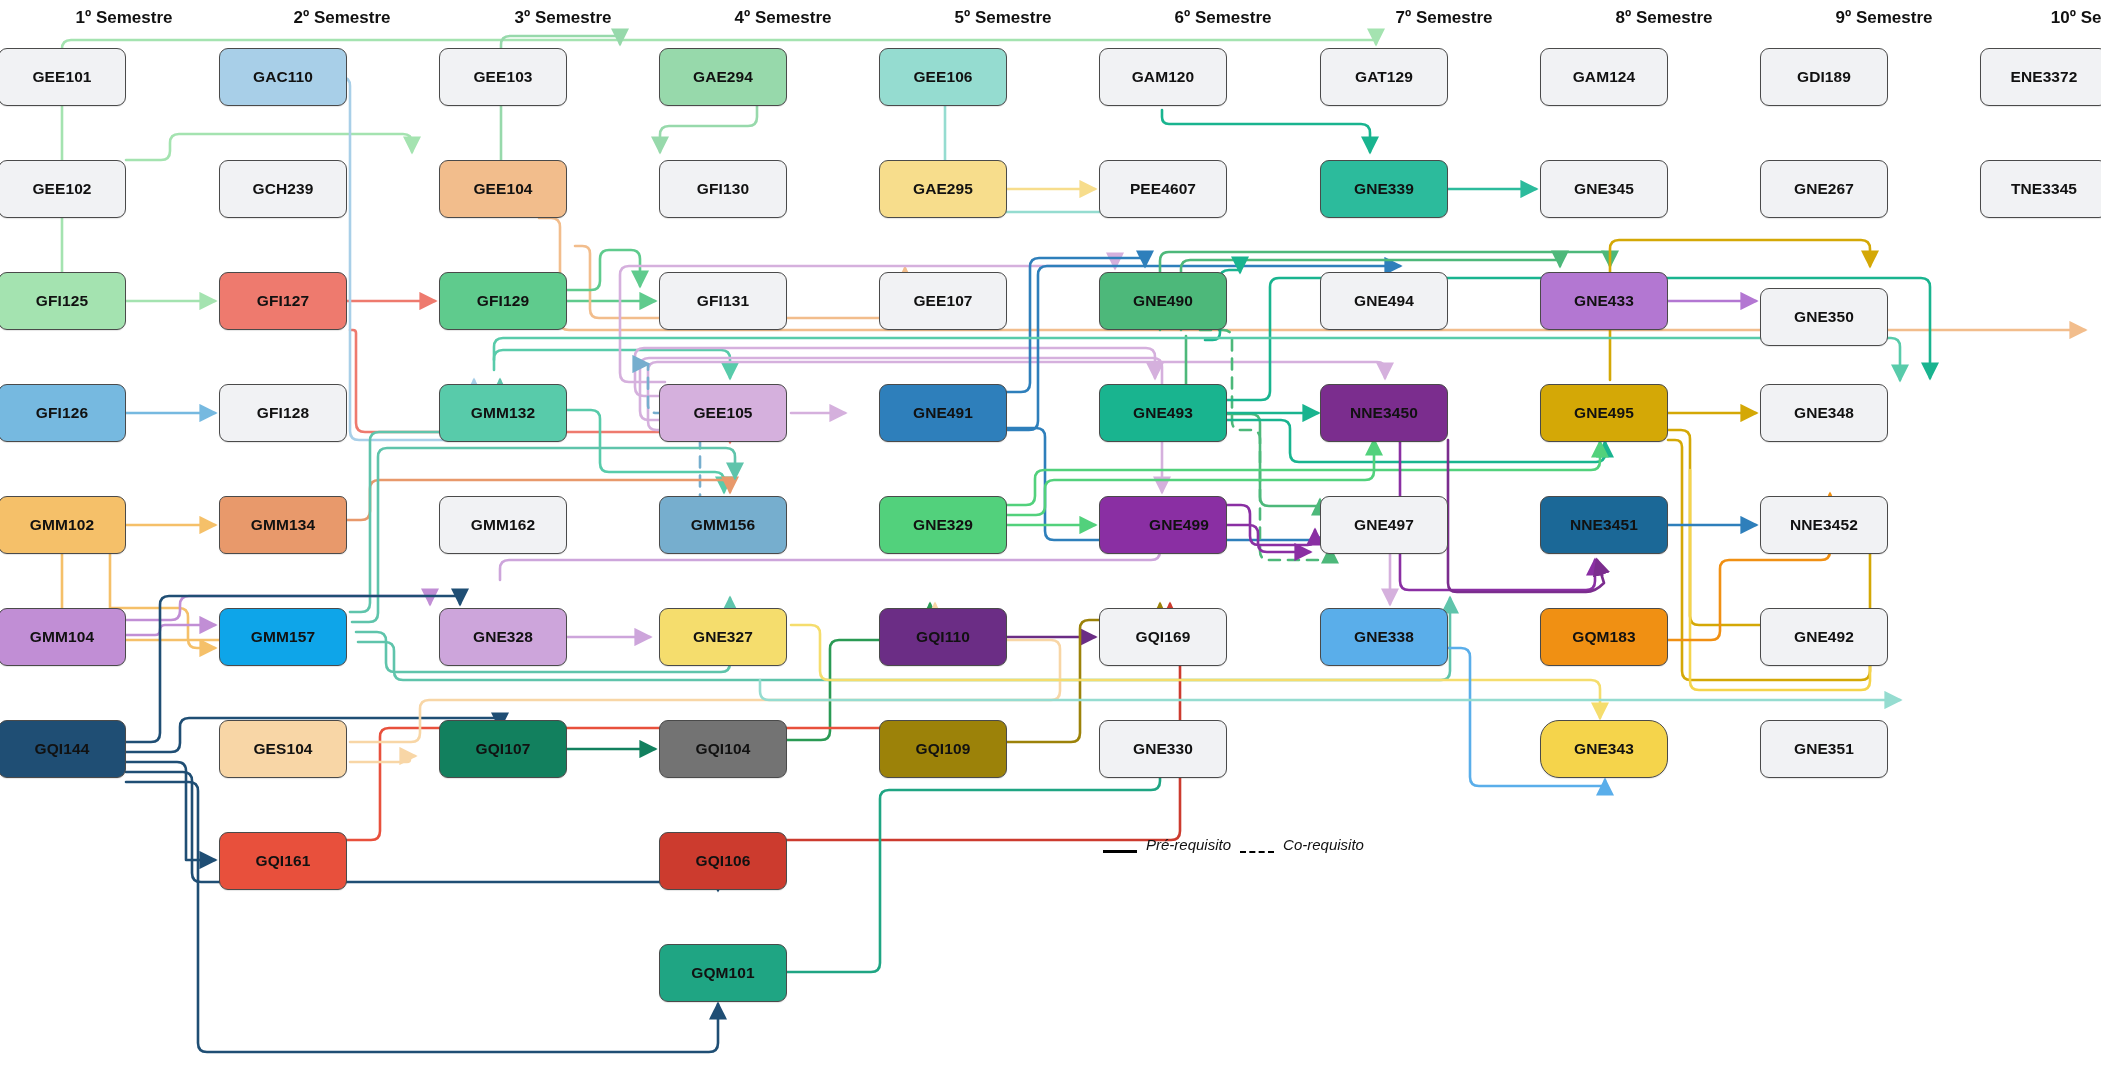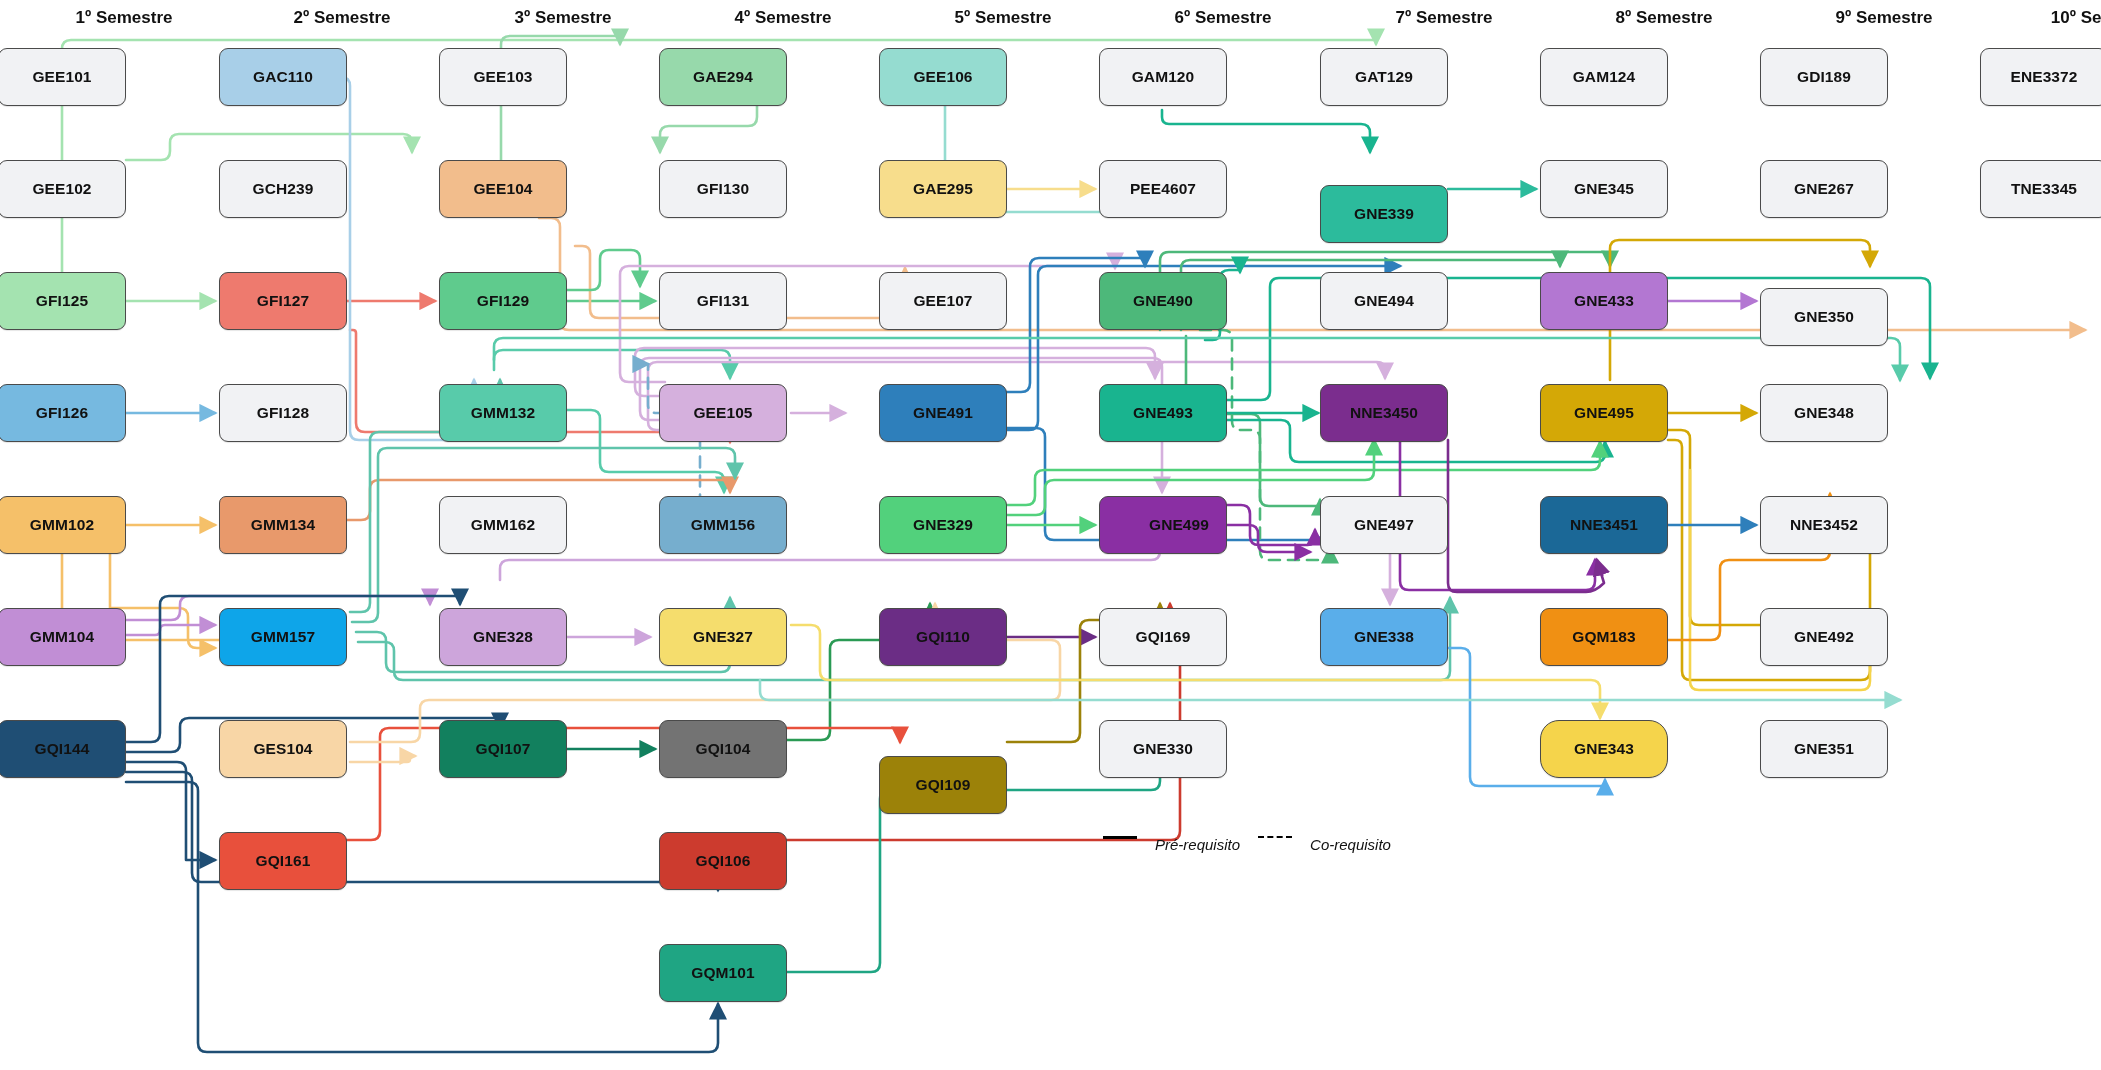--- a/index.html
+++ b/index.html
@@ -17,21 +17,21 @@
     position:absolute;box-sizing:border-box;
     width:128px;height:58px;border-radius:9px;
     border:1.5px solid #4a4a4a;
     display:flex;align-items:center;justify-content:center;
     font-size:15.5px;font-weight:bold;color:#111;
     letter-spacing:.1px;
     box-shadow:0 1px 1px rgba(0,0,0,.10);
   }
   #edges{position:absolute;left:0;top:0;width:2101px;height:1070px;pointer-events:none;}
   .legend{
-    position:absolute;display:flex;align-items:flex-start;gap:18px;
+    position:absolute;display:flex;align-items:flex-end;gap:9px;
     font-size:15px;font-style:italic;color:#111;white-space:nowrap;
   }
   .legend .solid{display:inline-block;width:34px;height:3px;background:#000;}
   .legend .dashed{display:inline-block;width:34px;border-top:2px dashed #000;}
 </style>
 </head>
 <body>
 
 <div id="canvas">
 
@@ -151,21 +151,21 @@
       <div class="node" style="left: 1320px; top: 48px; background: rgb(241, 242, 244);">GAT129</div>
       <div class="node" style="left: 1540px; top: 48px; background: rgb(241, 242, 244);">GAM124</div>
       <div class="node" style="left: 1760px; top: 48px; background: rgb(241, 242, 244);">GDI189</div>
       <div class="node" style="left: 1980px; top: 48px; background: rgb(241, 242, 244);">ENE3372</div>
       <div class="node" style="left: -2px; top: 160px; background: rgb(241, 242, 244);">GEE102</div>
       <div class="node" style="left: 219px; top: 160px; background: rgb(241, 242, 244);">GCH239</div>
       <div class="node" style="left: 439px; top: 160px; background: rgb(242, 189, 140);">GEE104</div>
       <div class="node" style="left: 659px; top: 160px; background: rgb(241, 242, 244);">GFI130</div>
       <div class="node" style="left: 879px; top: 160px; background: rgb(247, 221, 140);">GAE295</div>
       <div class="node" style="left: 1099px; top: 160px; background: rgb(241, 242, 244);">PEE4607</div>
-      <div class="node" style="left: 1320px; top: 160px; background: rgb(44, 187, 156); margin-top: 25px;">GNE339</div>
+      <div class="node" style="left: 1320px; top: 160px; background: rgb(44, 187, 156);">GNE339</div>
       <div class="node" style="left: 1540px; top: 160px; background: rgb(241, 242, 244);">GNE345</div>
       <div class="node" style="left: 1760px; top: 160px; background: rgb(241, 242, 244);">GNE267</div>
       <div class="node" style="left: 1980px; top: 160px; background: rgb(241, 242, 244);">TNE3345</div>
       <div class="node" style="left: -2px; top: 272px; background: rgb(164, 227, 176);">GFI125</div>
       <div class="node" style="left: 219px; top: 272px; background: rgb(238, 122, 110);">GFI127</div>
       <div class="node" style="left: 439px; top: 272px; background: rgb(95, 203, 141);">GFI129</div>
       <div class="node" style="left: 659px; top: 272px; background: rgb(241, 242, 244);">GFI131</div>
       <div class="node" style="left: 879px; top: 272px; background: rgb(241, 242, 244);">GEE107</div>
       <div class="node" style="left: 1099px; top: 272px; background: rgb(77, 184, 122);">GNE490</div>
       <div class="node" style="left: 1320px; top: 272px; background: rgb(241, 242, 244);">GNE494</div>
@@ -195,21 +195,21 @@
       <div class="node" style="left: 659px; top: 608px; background: rgb(245, 221, 109);">GNE327</div>
       <div class="node" style="left: 879px; top: 608px; background: rgb(107, 45, 133);">GQI110</div>
       <div class="node" style="left: 1099px; top: 608px; background: rgb(241, 242, 244);">GQI169</div>
       <div class="node" style="left: 1320px; top: 608px; background: rgb(90, 174, 234);">GNE338</div>
       <div class="node" style="left: 1540px; top: 608px; background: rgb(240, 144, 19);">GQM183</div>
       <div class="node" style="left: 1760px; top: 608px; background: rgb(241, 242, 244);">GNE492</div>
       <div class="node" style="left: -2px; top: 720px; background: rgb(31, 78, 116);">GQI144</div>
       <div class="node" style="left: 219px; top: 720px; background: rgb(248, 214, 166);">GES104</div>
       <div class="node" style="left: 439px; top: 720px; background: rgb(18, 128, 94);">GQI107</div>
       <div class="node" style="left: 659px; top: 720px; background: #737373;">GQI104</div>
-      <div class="node" style="left: 879px; top: 720px; background: rgb(156, 130, 9); margin-top: 36px;">GQI109</div>
+      <div class="node" style="left: 879px; top: 720px; background: rgb(156, 130, 9);">GQI109</div>
       <div class="node" style="left: 1099px; top: 720px; background: rgb(241, 242, 244);">GNE330</div>
       <div class="node" style="left: 1540px; top: 720px; background: rgb(245, 212, 75); border-radius: 19px;">GNE343</div>
       <div class="node" style="left: 1760px; top: 720px; background: rgb(241, 242, 244);">GNE351</div>
       <div class="node" style="left: 219px; top: 832px; background: rgb(232, 80, 60);">GQI161</div>
       <div class="node" style="left: 659px; top: 832px; background: rgb(204, 59, 46);">GQI106</div>
       <div class="node" style="left: 659px; top: 944px; background: rgb(31, 165, 131);">GQM101</div>
     </div>
 
   <div class="legend" id="legend" style="left: 1103px; top: 836px;">
     <span class="solid"></span>

